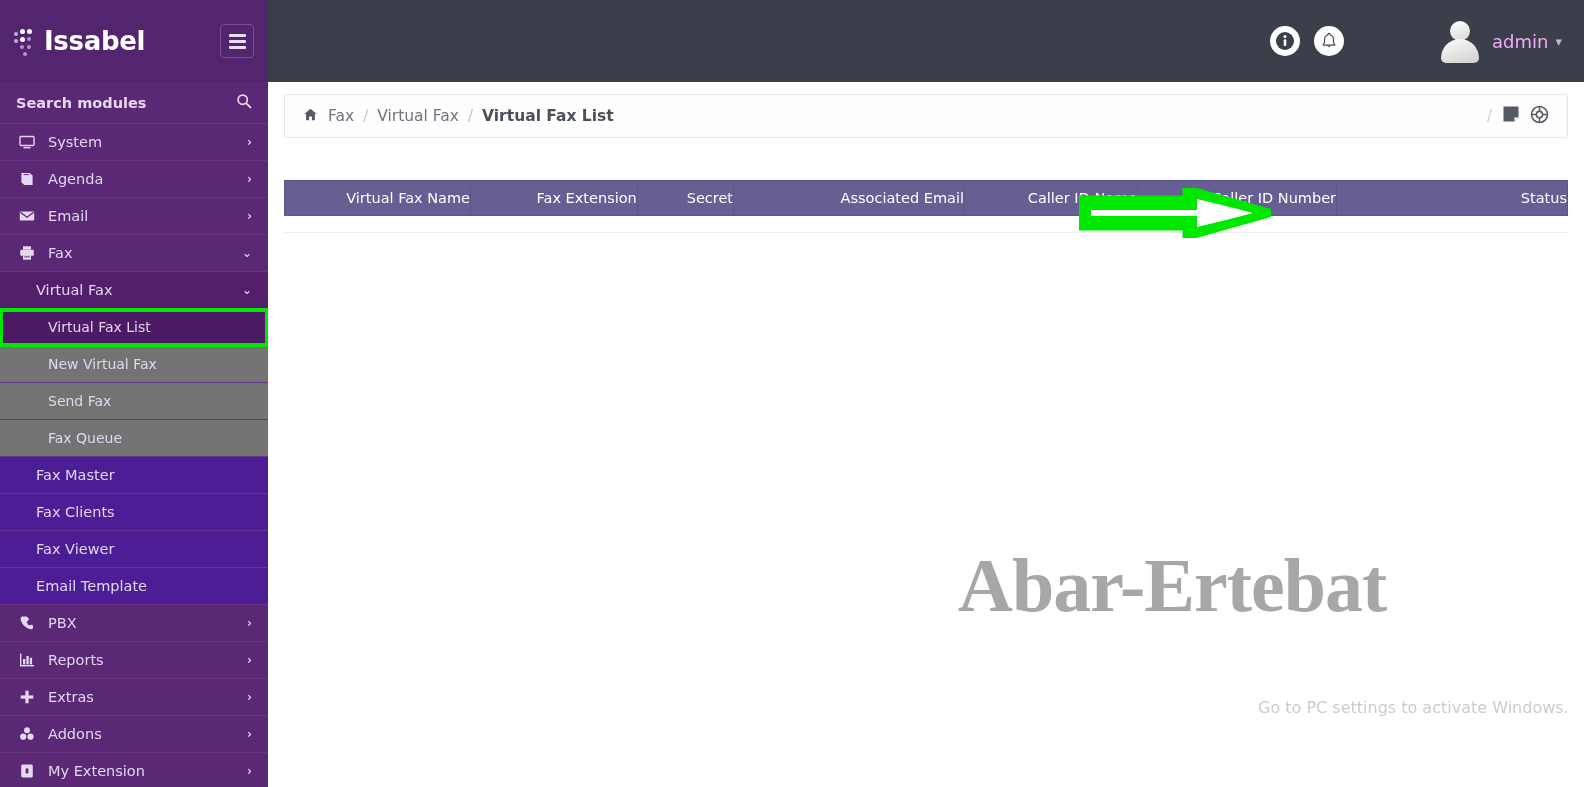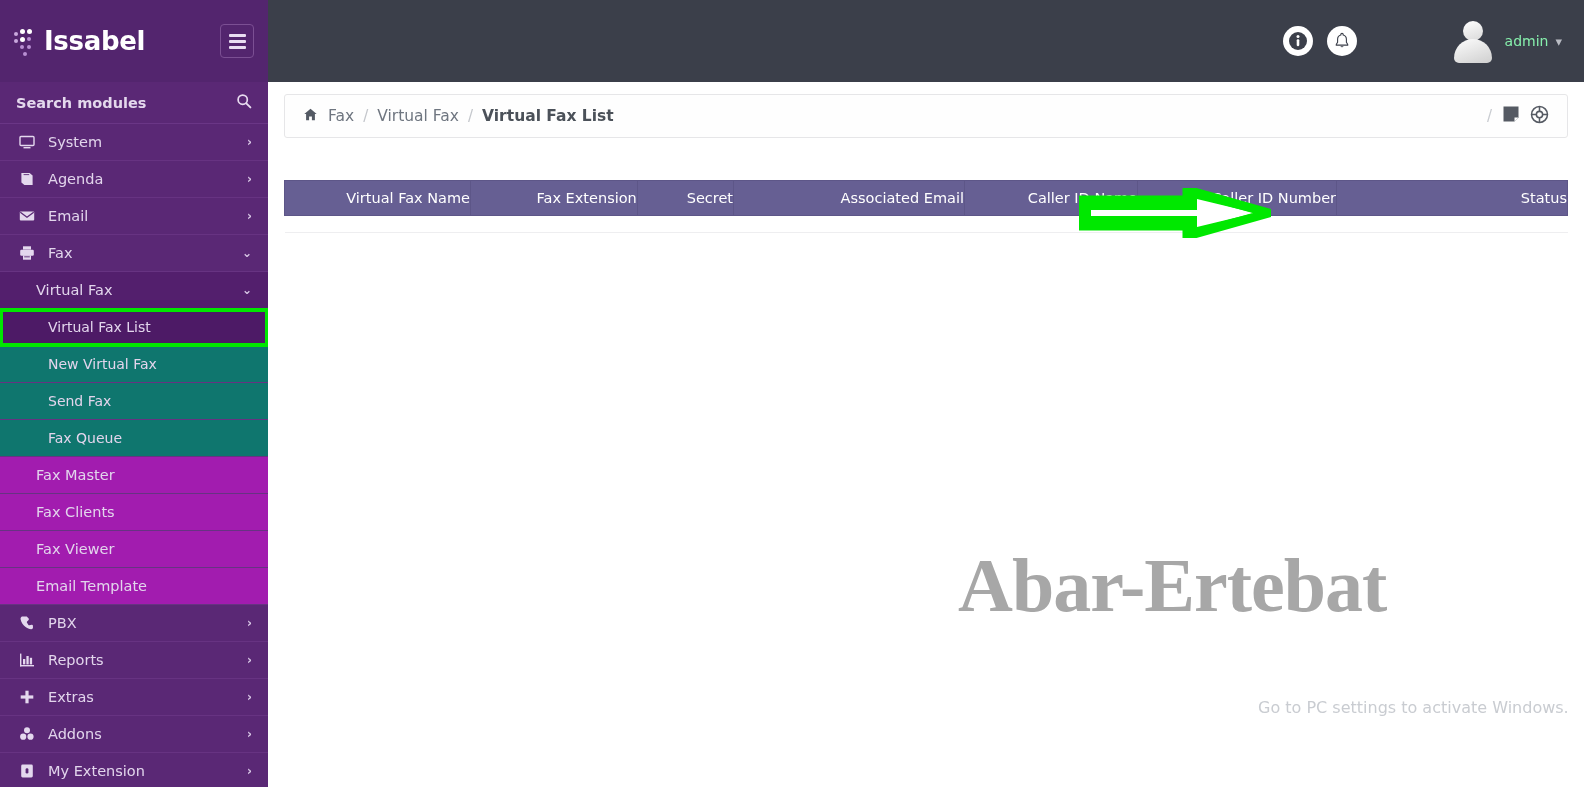--- a/index.html
+++ b/index.html
@@ -85,21 +85,21 @@
     width: 20px; height: 20px; border-radius: 50%;
     background: linear-gradient(160deg,#ffffff 0%, #d8d8d8 100%);
   }
   .avatar .body {
     position: absolute; left: 3px; top: 20px;
     width: 38px; height: 24px;
     border-radius: 19px 19px 5px 5px;
     background: linear-gradient(160deg,#fdfdfd 0%, #cfcfcf 100%);
   }
   .user-name {
-    color: #86efac; font-size: 14px;
+    color: #f0abfc; font-size: 18px;
   }
   .caret-down {
     margin-left: 7px;
     color: #b9bcc3; font-size: 13px;
   }
 
   
   .sidebar {
     position: absolute; top: 82px; left: 0;
     width: 268px; height: 705px;
@@ -131,22 +131,22 @@
   }
   .nav-item .ico {
     width: 22px; margin-right: 10px;
     display: flex; align-items: center; justify-content: center;
     color: #e4d8ee;
   }
   .nav-item .chev {
     margin-left: auto; font-size: 12px; color: #d9c8e6;
     font-weight: bold;
   }
-  .nav-item.sub1 { padding-left: 36px; background: #a21caf; }
-  .nav-item.sub2 { padding-left: 48px; background: #0f766e; }
+  .nav-item.sub1 { padding-left: 36px; background: #4c1d95; }
+  .nav-item.sub2 { padding-left: 48px; background: #737373; }
   .nav-item.sub2 .lbl { font-size: 14px; }
   .nav-item.highlighted {
     outline: 4px solid #00e800;
     outline-offset: -3px;
     z-index: 5;
     background: #4d1a66;
   }
   .nav-item.sub1.expanded { background: #531f6d; }
 
   

